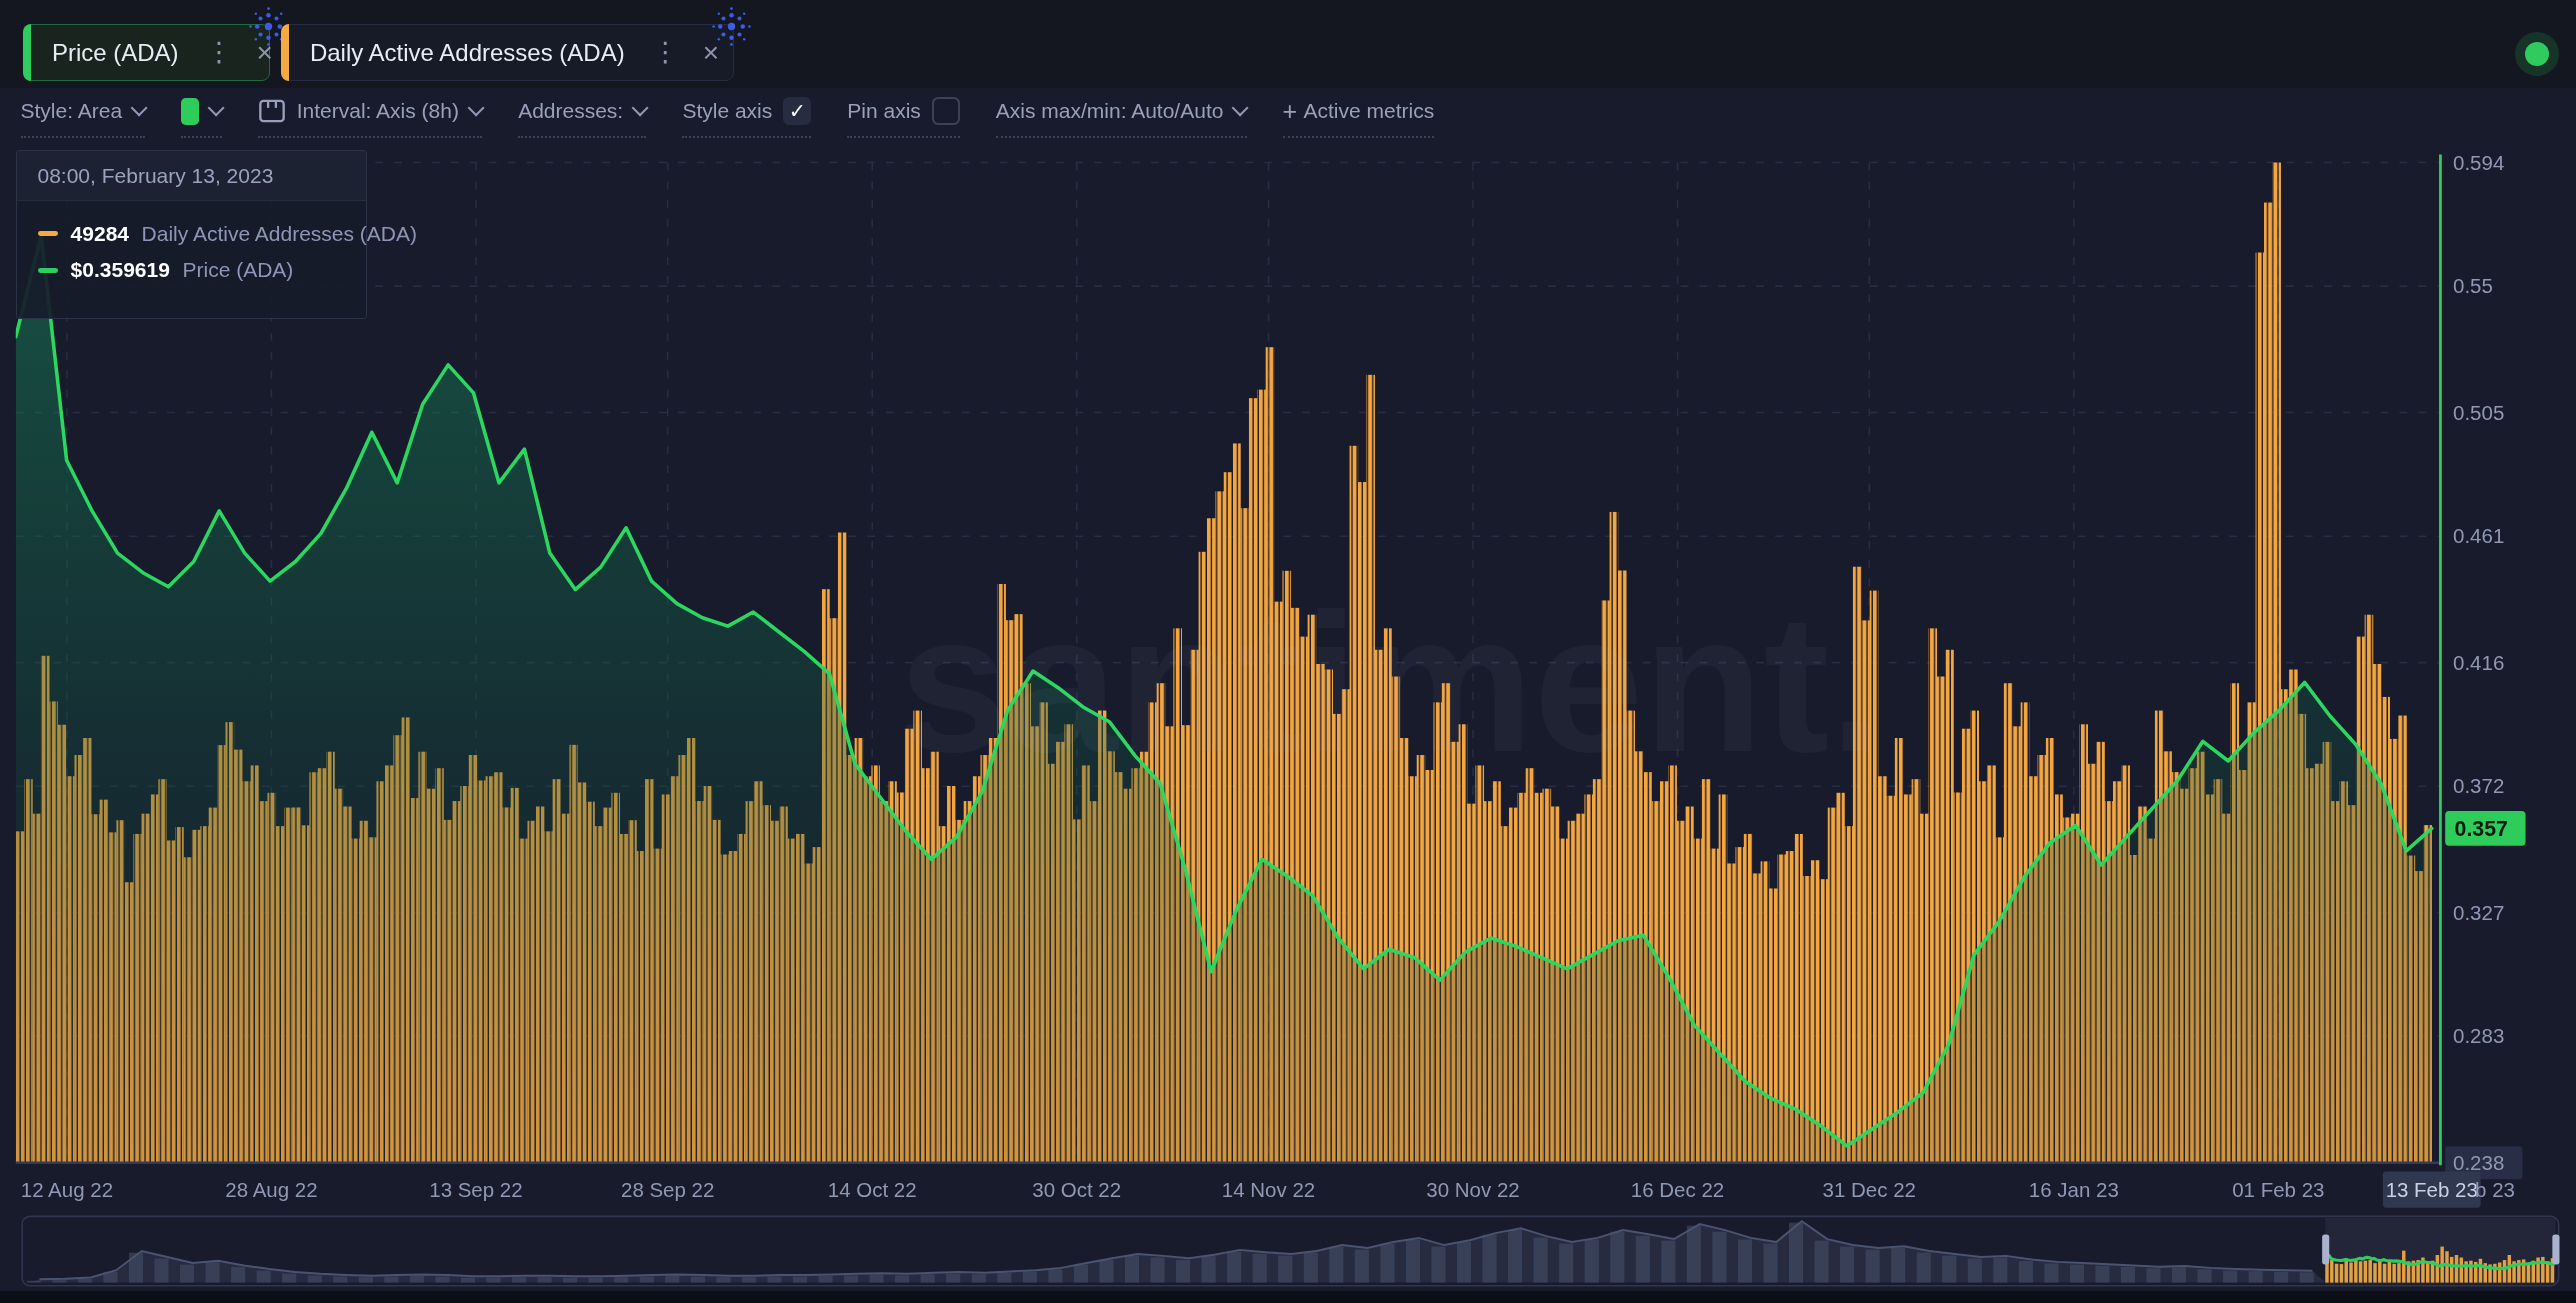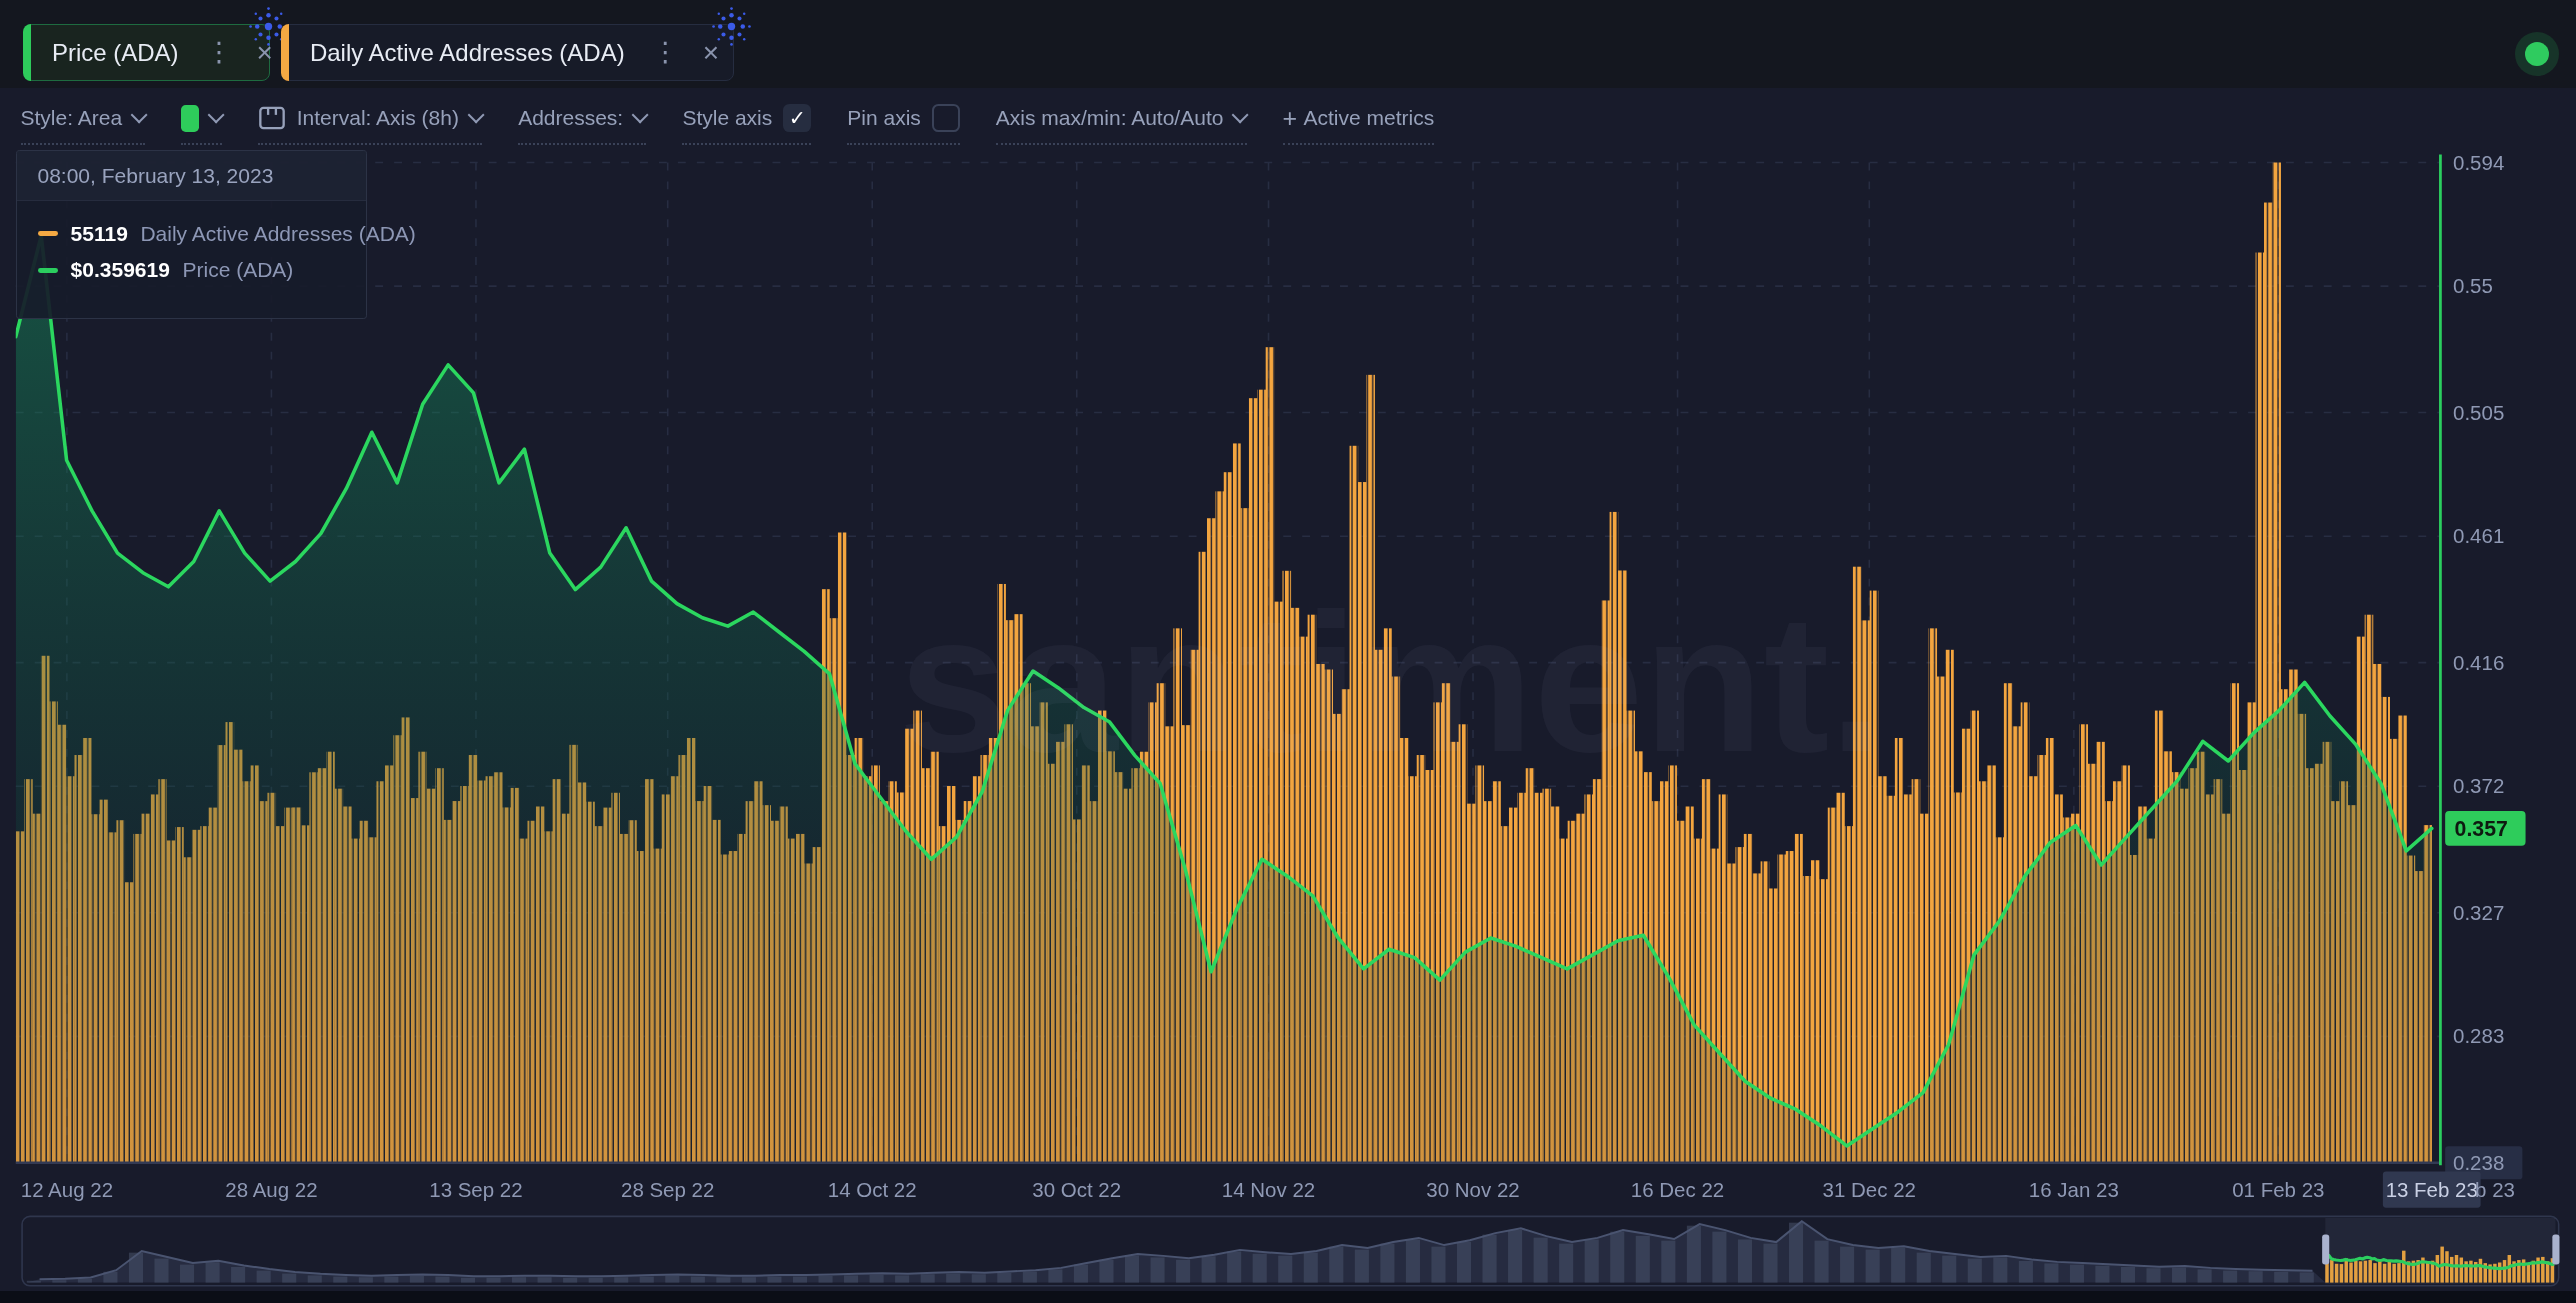--- a/index.html
+++ b/index.html
@@ -21,21 +21,21 @@
   .tab2{left:282px;width:452px;background:#171B28;border:1.6px solid #262D40;}
   .tab2 .accent{background:#F5A943;margin-left:-1.6px;}
   .sparkle{position:absolute;width:41px;height:41px;}
   .sparkle1{left:248px;top:6.3px;}
   .sparkle2{left:711px;top:6.3px;}
   .live-dot{position:absolute;right:17.3px;top:32px;width:44px;height:44px;border-radius:50%;
             background:rgba(46,204,91,0.16);display:flex;align-items:center;justify-content:center;}
   .live-dot .inner{width:24px;height:24px;border-radius:50%;background:#2FCB5F;}
 
   
-  .toolbar{position:absolute;left:20.5px;top:104px;height:44px;display:flex;align-items:flex-start;gap:36px;justify-content:flex-end;}
+  .toolbar{position:absolute;left:20.5px;top:97px;height:44px;display:flex;align-items:flex-start;gap:36px;justify-content:flex-end;}
   .titem{display:flex;align-items:center;gap:11px;font-size:21px;color:#97A1BA;
          border-bottom:2.4px dotted #3A4258;padding-bottom:11px;height:28px;cursor:pointer;}
   .caret{width:10.2px;height:10.2px;border-right:2.4px solid #8F99B4;border-bottom:2.4px solid #8F99B4;
          transform:rotate(45deg);margin-top:-6.3px;flex:0 0 auto;}
   .swatch{width:17.3px;height:27px;border-radius:4.7px;background:#2ECC5B;}
   .cb{width:28px;height:28px;border-radius:6.3px;box-sizing:border-box;display:flex;
       align-items:center;justify-content:center;}
   .cb.checked{background:#262D40;color:#FFFFFF;font-size:20.5px;font-weight:bold;}
   .cb.unchecked{border:2.4px solid #3A4258;background:transparent;}
   .ticon{width:28px;height:28px;flex:0 0 auto;}
@@ -670,21 +670,21 @@
     <span class="plus">+</span>
     <span>Active metrics</span>
   </div>
 </div>
 
 <div class="tooltip">
   <div class="tt-head">08:00, February 13, 2023</div>
   <div class="tt-body">
     <div class="tt-row">
       <span class="dash" style="background:#F5A943"></span>
-      <span class="tt-val">55119</span>
+      <span class="tt-val">49284</span>
       <span class="tt-lbl">Daily Active Addresses (ADA)</span>
     </div>
     <div class="tt-row" style="margin-bottom:18px">
       <span class="dash" style="background:#2BCE5F"></span>
       <span class="tt-val">$0.359619</span>
       <span class="tt-lbl">Price (ADA)</span>
     </div>
   </div>
 </div>
 

